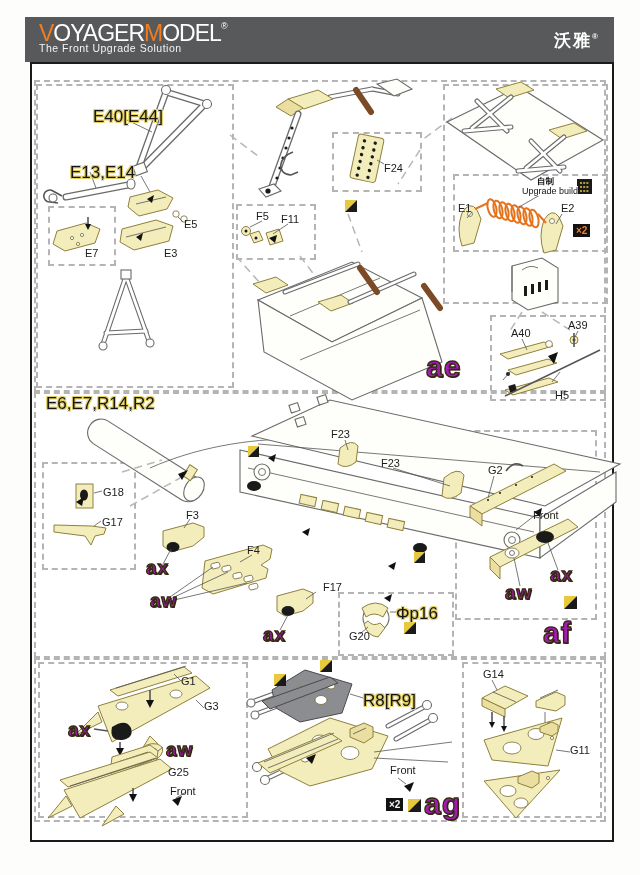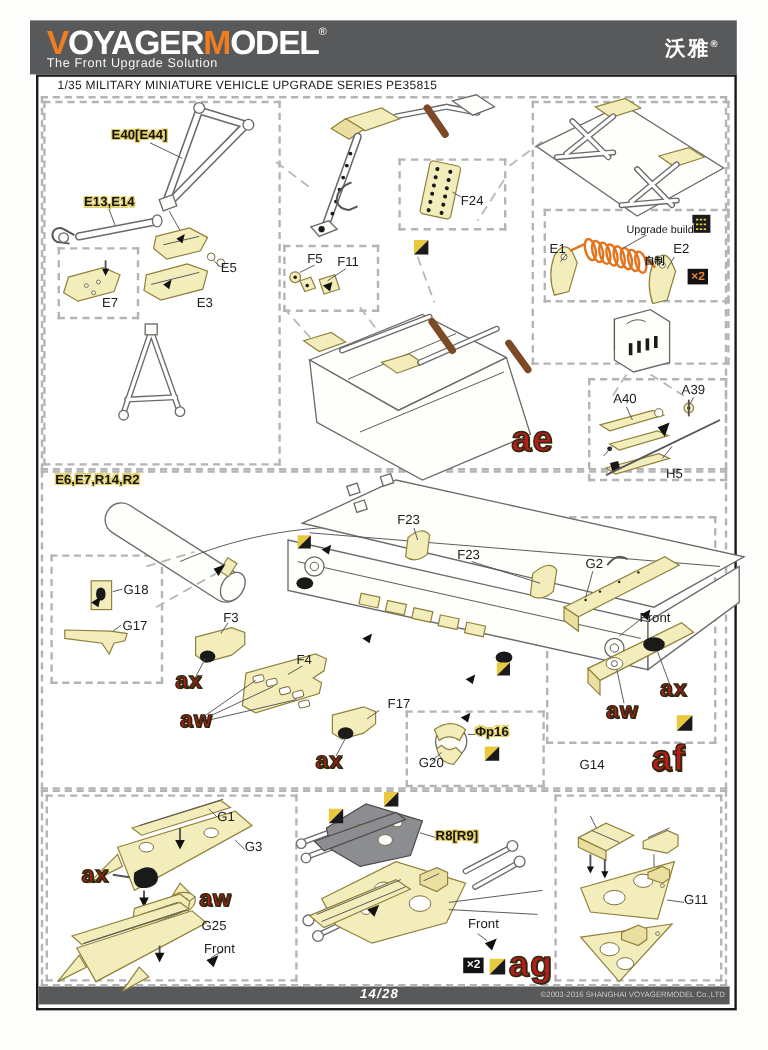--- a/index.html
+++ b/index.html
@@ -1,48 +1,48 @@
 <!DOCTYPE html>
 <html><head>
 <meta charset="utf-8">
 <style>
   html,body{margin:0;padding:0;background:#fff;width:640px;height:875px;overflow:hidden;
     font-family:"Liberation Sans",sans-serif;-webkit-font-smoothing:antialiased;}
   .page{position:relative;width:640px;height:875px;background:#fdfdfc;}
   
   .hdr{position:absolute;left:25px;top:17px;width:589px;height:45px;background:#58595b;}
   .logo{position:absolute;left:14px;top:5px;line-height:1;}
-  .logo .big{font-size:28px;font-weight:bold;letter-spacing:-1px;color:#fff;}
+  .logo .big{font-size:23px;font-weight:normal;letter-spacing:-1px;color:#fff;}
   .logo .big .o{color:#f07e20;}
   .logo .reg{font-size:9px;color:#fff;vertical-align:top;}
   .logo .tag{display:block;margin-top:-2px;font-size:10.5px;color:#f4f4f4;letter-spacing:.5px;}
   .cn{position:absolute;right:14px;top:12px;color:#fff;font-size:17px;font-weight:bold;letter-spacing:2px;}
   .cn sup{font-size:8px;}
   
   .frame{position:absolute;left:30px;top:62px;width:580px;height:776px;border:2px solid #1a1a1a;background:#fff;}
   .subtitle{position:absolute;left:48px;top:66px;font-size:10px;color:#222;letter-spacing:.2px;}
   
   .ftr{position:absolute;left:32px;top:822px;width:576px;height:15px;background:#58595b;}
   .ftr .pg{position:absolute;left:268px;top:1px;color:#fff;font-size:11px;font-weight:bold;font-style:italic;letter-spacing:1px;}
   .ftr .cp{position:absolute;right:4px;top:4px;color:#c9c9c9;font-size:6.5px;}
   
   .dash{position:absolute;border:2px dashed #b4b4b4;z-index:1;}
   
   .lbl{position:absolute;z-index:3;font-size:11px;color:#1c1c1c;white-space:nowrap;}
-  .hi{position:absolute;z-index:3;font-size:11px;font-weight:bold;color:#151515;white-space:nowrap;
+  .hi{position:absolute;z-index:3;font-size:17px;font-weight:normal;color:#151515;white-space:nowrap;
       text-shadow:1px 1px 0 #e3cf62,-1px -1px 0 #e3cf62,1px -1px 0 #e3cf62,-1px 1px 0 #e3cf62;}
-  .code{position:absolute;z-index:3;font-weight:bold;color:#b91c1c;-webkit-text-stroke:1.3px #33290f;
+  .code{position:absolute;z-index:3;font-weight:bold;color:#a21caf;-webkit-text-stroke:1.3px #33290f;
       text-shadow:1px 1px 0 #33290f;letter-spacing:1px;line-height:1;}
   .code.lg{font-size:30px;}
   .code.sm{font-size:19px;}
   .badge{position:absolute;z-index:3;background:#121212;font-size:10px;font-weight:bold;
       padding:0 3px;line-height:13px;}
   .badge.or{color:#f08030;}
   .badge.wh{color:#f5f5f5;}
-  .tiny{position:absolute;z-index:3;font-weight:bold;font-size:8.5px;color:#111;white-space:nowrap;margin-top:36px;}
+  .tiny{position:absolute;z-index:3;font-weight:bold;font-size:8.5px;color:#111;white-space:nowrap;}
   .sm9{position:absolute;z-index:3;font-size:9px;color:#111;white-space:nowrap;background:#fff;}
   svg.art{position:absolute;left:0;top:0;z-index:2;}
   
   .bo{stroke:#6a6a6a;stroke-width:7;stroke-linecap:round;fill:none}
   .bi{stroke:#ffffff;stroke-width:4.4;stroke-linecap:round;fill:none}
   .bo2{stroke:#6a6a6a;stroke-width:5;stroke-linecap:round;fill:none}
   .bi2{stroke:#ffffff;stroke-width:2.8;stroke-linecap:round;fill:none}
   .wp{fill:#fefefb;stroke:#6a6a6a;stroke-width:1.1}
   .yp{fill:#f3edbb;stroke:#8f803c;stroke-width:1}
   .yp2{fill:#eadfa0;stroke:#8f803c;stroke-width:1}
@@ -64,21 +64,20 @@
 
   <div class="hdr">
     <div class="logo">
       <span class="big"><span class="o">V</span><span>OYAGER</span><span class="o">M</span><span>ODEL</span></span><span class="reg">®</span>
       <span class="tag">The Front Upgrade Solution</span>
     </div>
     <div class="cn"><span>沃雅</span><sup>®</sup></div>
   </div>
 
   <div class="frame"></div>
-  <div class="subtitle">1/35 MILITARY MINIATURE VEHICLE  UPGRADE SERIES PE35815</div>
 
   <div class="dash" style="left:34px;top:80px;width:568px;height:308px"></div>
   <div class="dash" style="left:34px;top:392px;width:568px;height:262px"></div>
   <div class="dash" style="left:34px;top:658px;width:568px;height:160px"></div>
   <div class="dash" style="left:36px;top:84px;width:194px;height:300px"></div>
   <div class="dash" style="left:48px;top:206px;width:64px;height:56px"></div>
   <div class="dash" style="left:332px;top:132px;width:86px;height:56px"></div>
   <div class="dash" style="left:236px;top:204px;width:76px;height:52px"></div>
   <div class="dash" style="left:443px;top:84px;width:161px;height:216px"></div>
   <div class="dash" style="left:453px;top:174px;width:151px;height:74px"></div>
@@ -535,20 +534,16 @@
   <span class="lbl" style="left:181px;top:675px">G1</span>
   <span class="lbl" style="left:204px;top:700px">G3</span>
   <span class="code sm" style="left:68px;top:720px">ax</span>
   <span class="code sm" style="left:166px;top:740px">aw</span>
   <span class="lbl" style="left:168px;top:766px">G25</span>
   <span class="lbl" style="left:170px;top:785px">Front</span>
   <span class="hi" style="left:363px;top:691px">R8[R9]</span>
   <span class="lbl" style="left:390px;top:764px">Front</span>
   <span class="badge wh" style="left:386px;top:798px">×2</span>
   <span class="code lg" style="left:424px;top:789px">ag</span>
-  <span class="lbl" style="left:483px;top:632px">G14</span>
+  <span class="lbl" style="left:483px;top:668px">G14</span>
   <span class="lbl" style="left:570px;top:744px">G11</span>
 
-  <div class="ftr">
-    <span class="pg">14/28</span>
-    <span class="cp">©2003-2016 SHANGHAI VOYAGERMODEL Co.,LTD</span>
-  </div>
 </div>
 
 </body></html>

